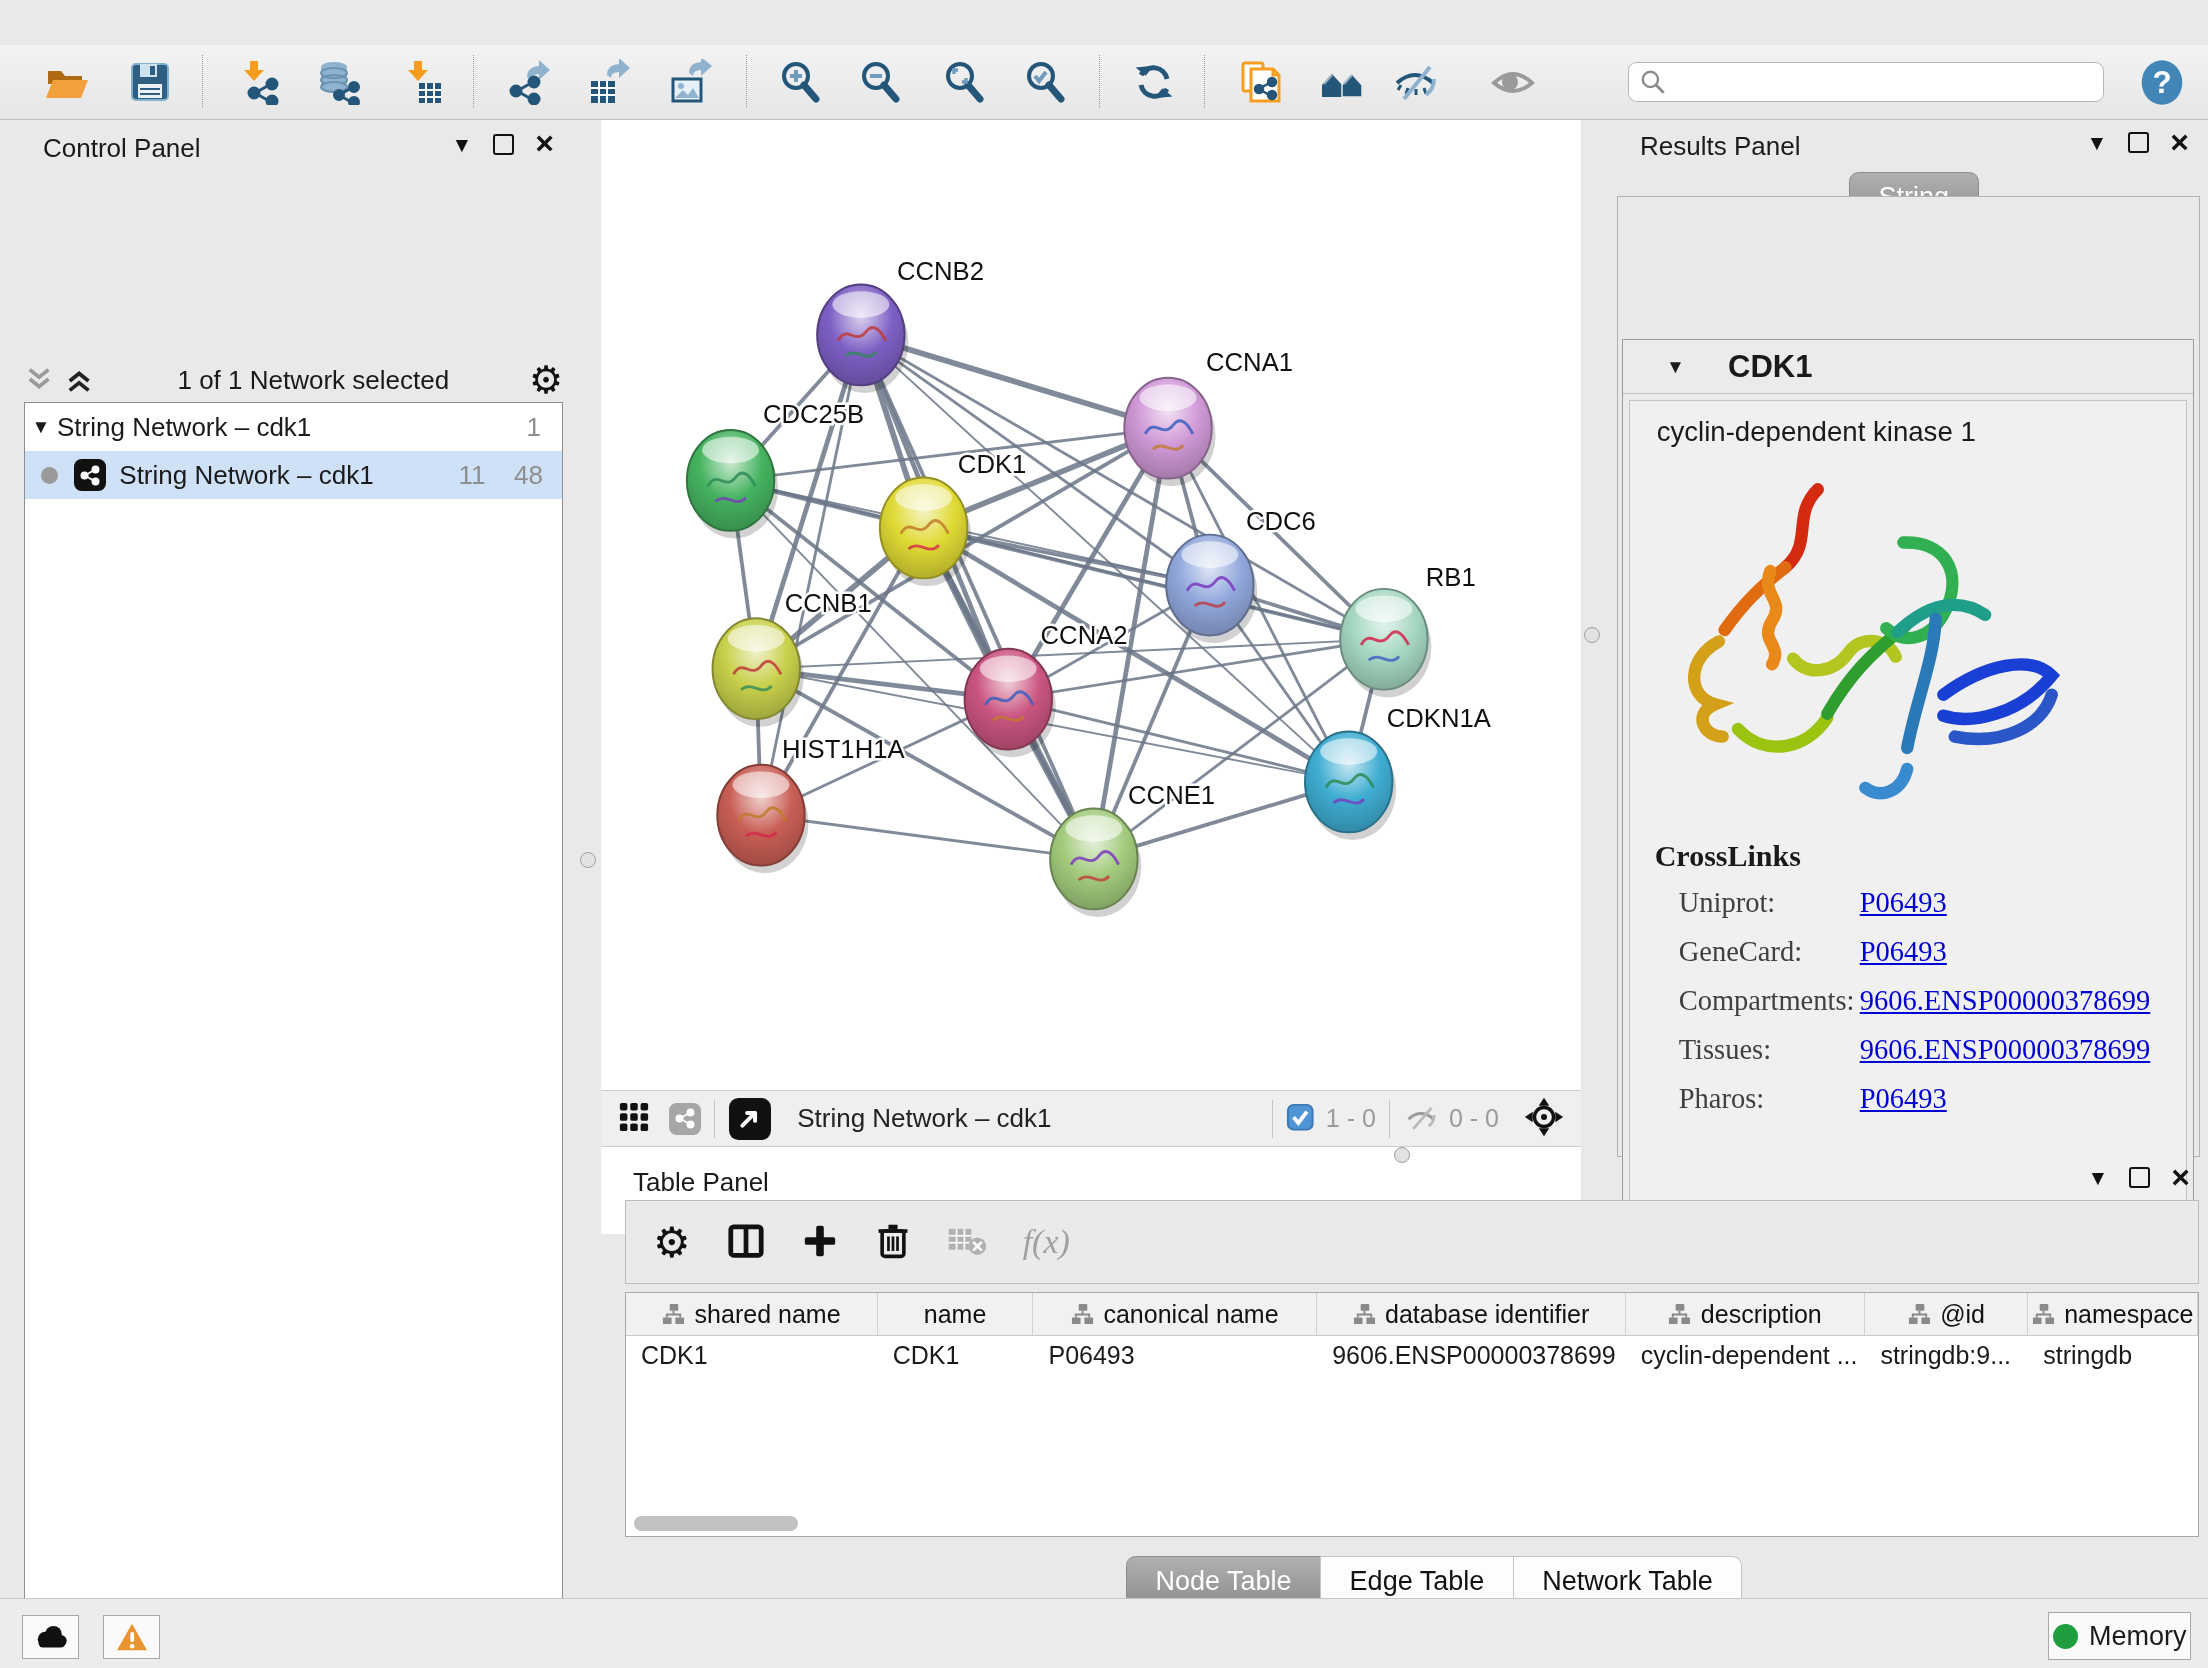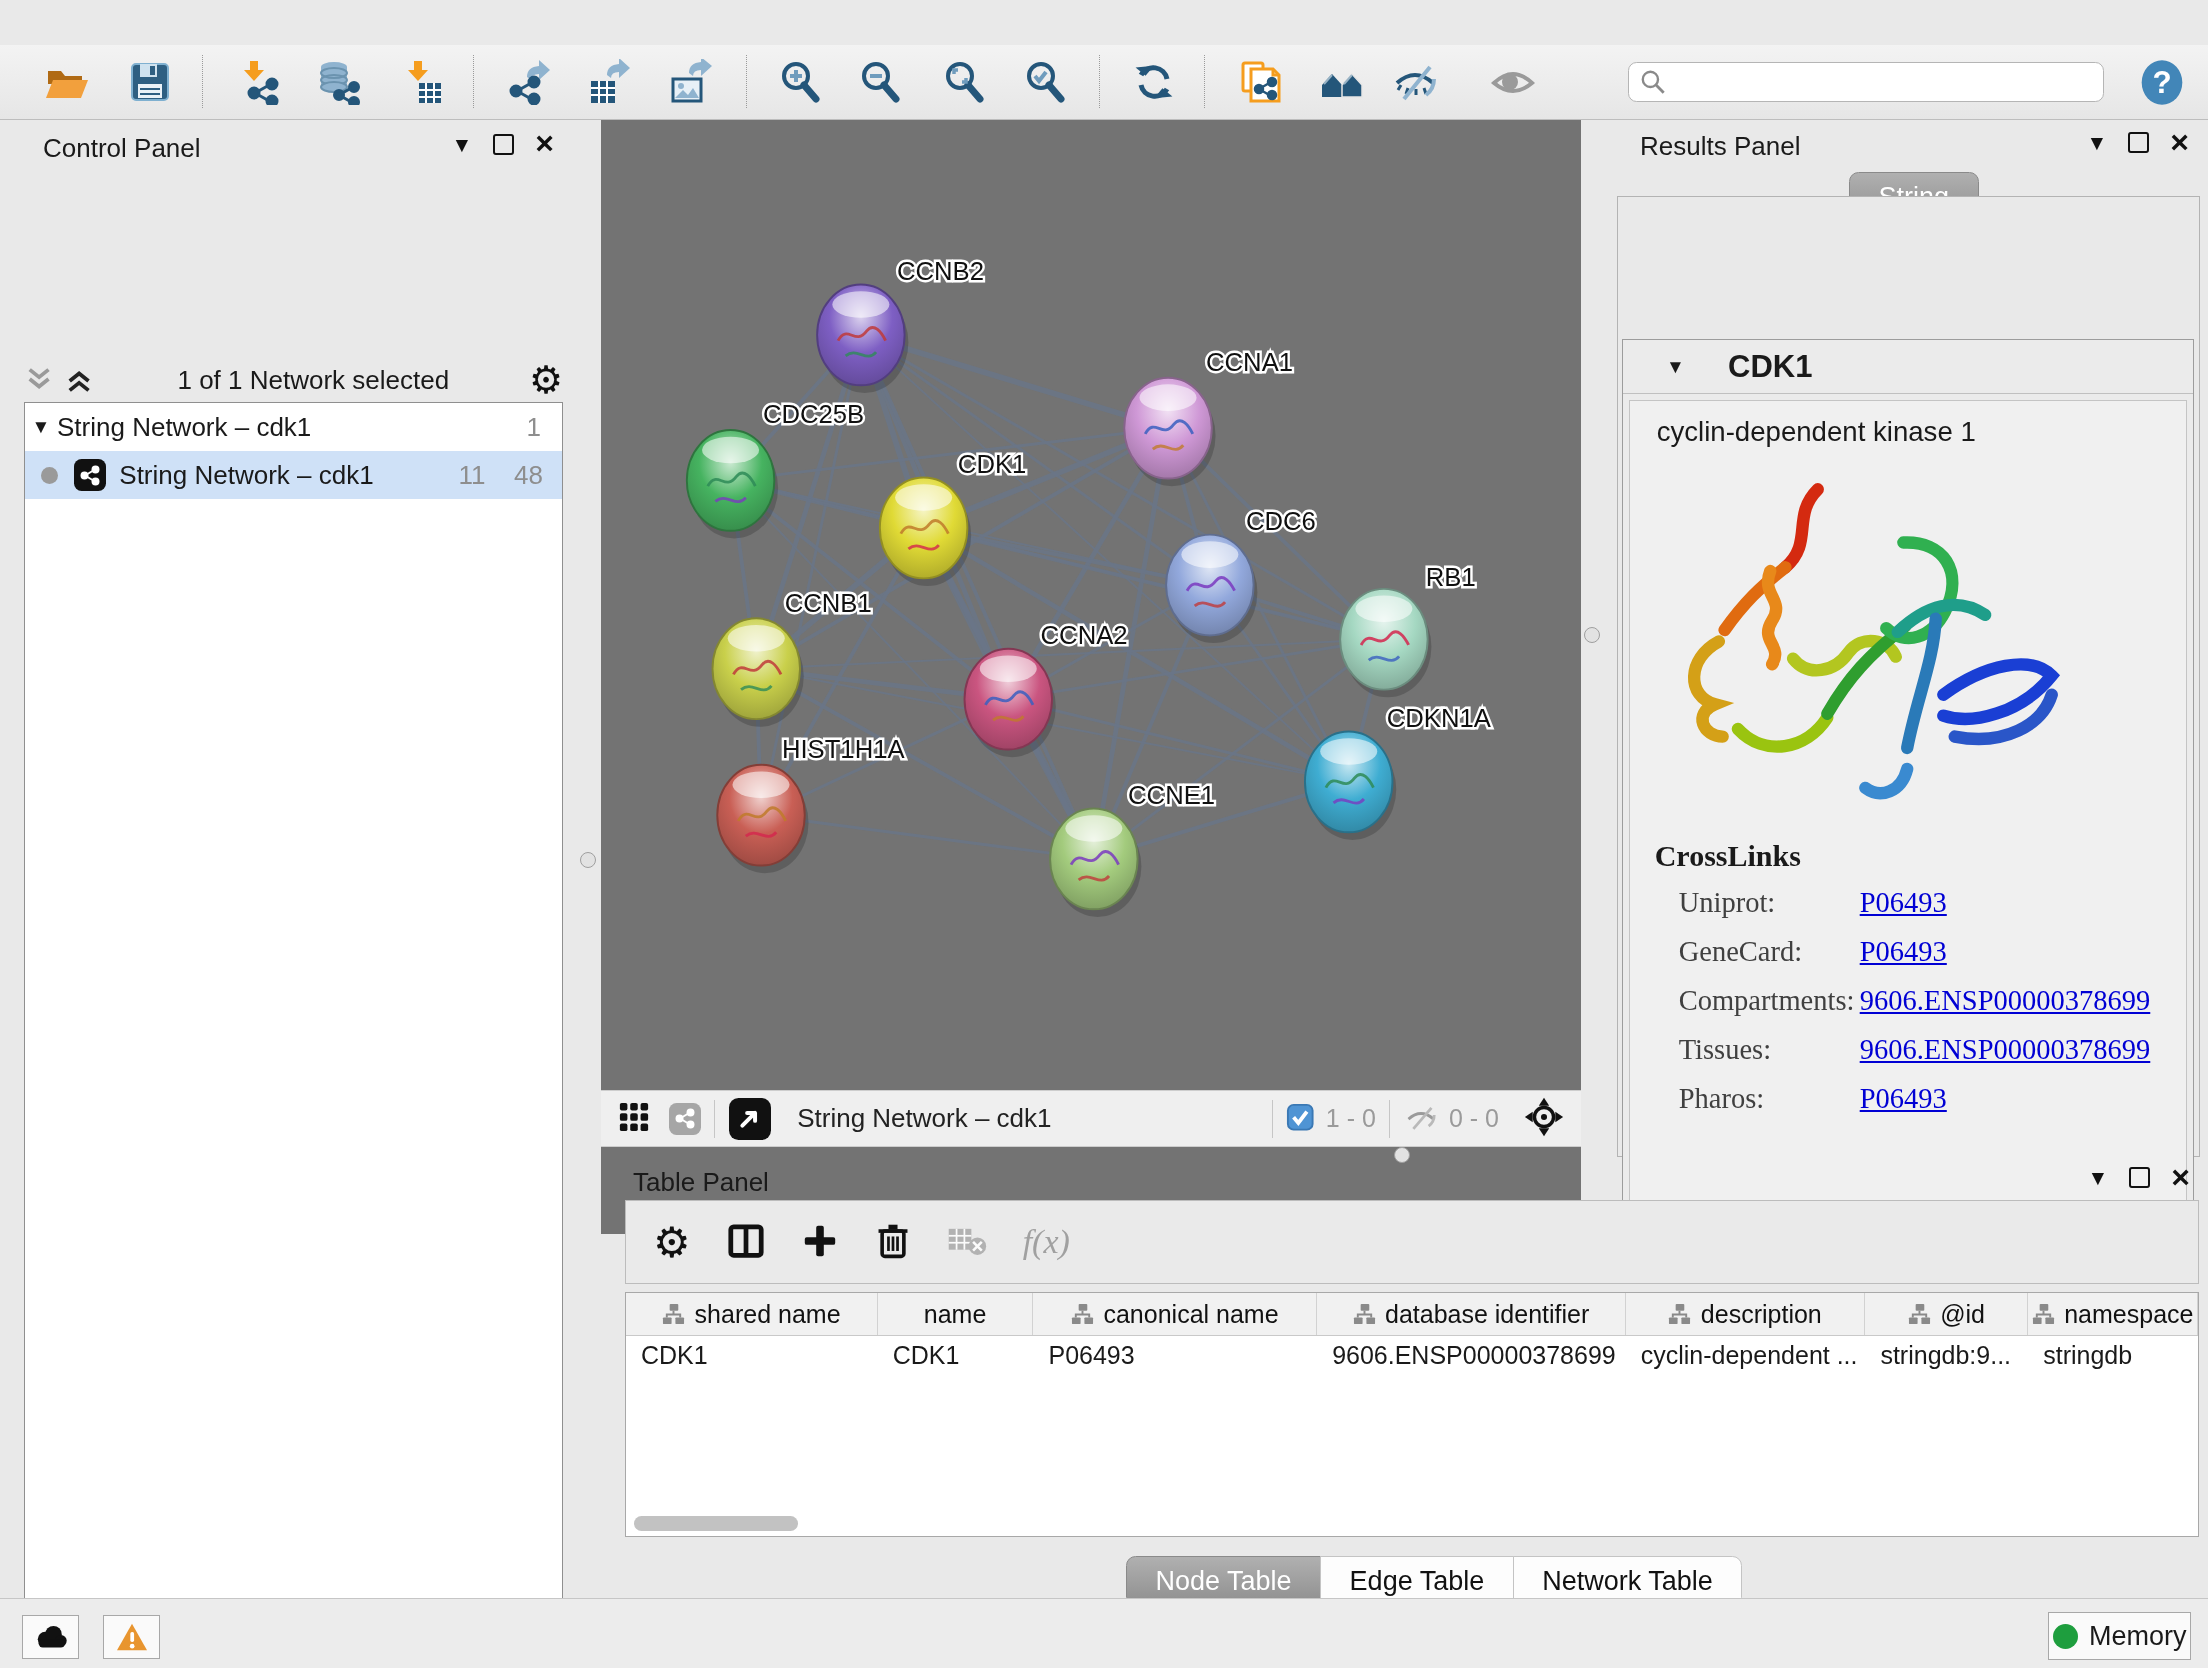--- a/index.html
+++ b/index.html
@@ -38,21 +38,21 @@
   
   .cp-status{position:absolute;left:24px;top:240px;width:539px;height:40px;display:flex;align-items:center;}
   .cp-status .txt{flex:1;text-align:center;font-size:26px;}
   .treebox{position:absolute;left:24px;top:282px;width:539px;height:1305px;background:#fff;border:1.9px solid #8f8f8f;box-sizing:border-box;}
   .trow{display:flex;align-items:center;height:48px;font-size:26px;}
   .trow .cnt{color:#8e8e8e;}
   .trow.sel{background:#cfe1f7;}
   .netglyph{width:32px;height:32px;border-radius:7.6px;background:#111;display:flex;align-items:center;justify-content:center;}
   .netglyph.gray{background:#a6a6a6;}
   
-  .canvas{left:601px;top:120px;width:980px;height:1114px;background:#737373;}
+  .canvas{left:601px;top:120px;width:980px;height:1114px;background:#ffffff;}
   .netstatus{left:601px;top:1090px;width:980px;height:55px;background:#efefef;
     border-top:1px solid #cdcdcd;border-bottom:1px solid #cdcdcd;display:flex;align-items:center;}
   .ns-sep{height:38px;border-left:1px solid #c6c6c6;margin:0 13.3px;}
   .ns-txt{font-size:26px;color:#222;}
   .ns-gray{font-size:25px;color:#9a9a9a;}
   
   .rbox{position:absolute;background:#ebebeb;border:1px solid #b3b3b3;box-sizing:border-box;}
   .rbtn{position:absolute;height:46px;background:#fff;border:1px solid #c2c2c2;border-radius:8.6px;
         font-size:27px;display:flex;align-items:center;justify-content:center;box-shadow:0 1px 1px rgba(0,0,0,.12);}
   .crossrow{display:flex;font-family:"Liberation Serif","DejaVu Serif",serif;font-size:28.5px;height:49px;align-items:center;}

